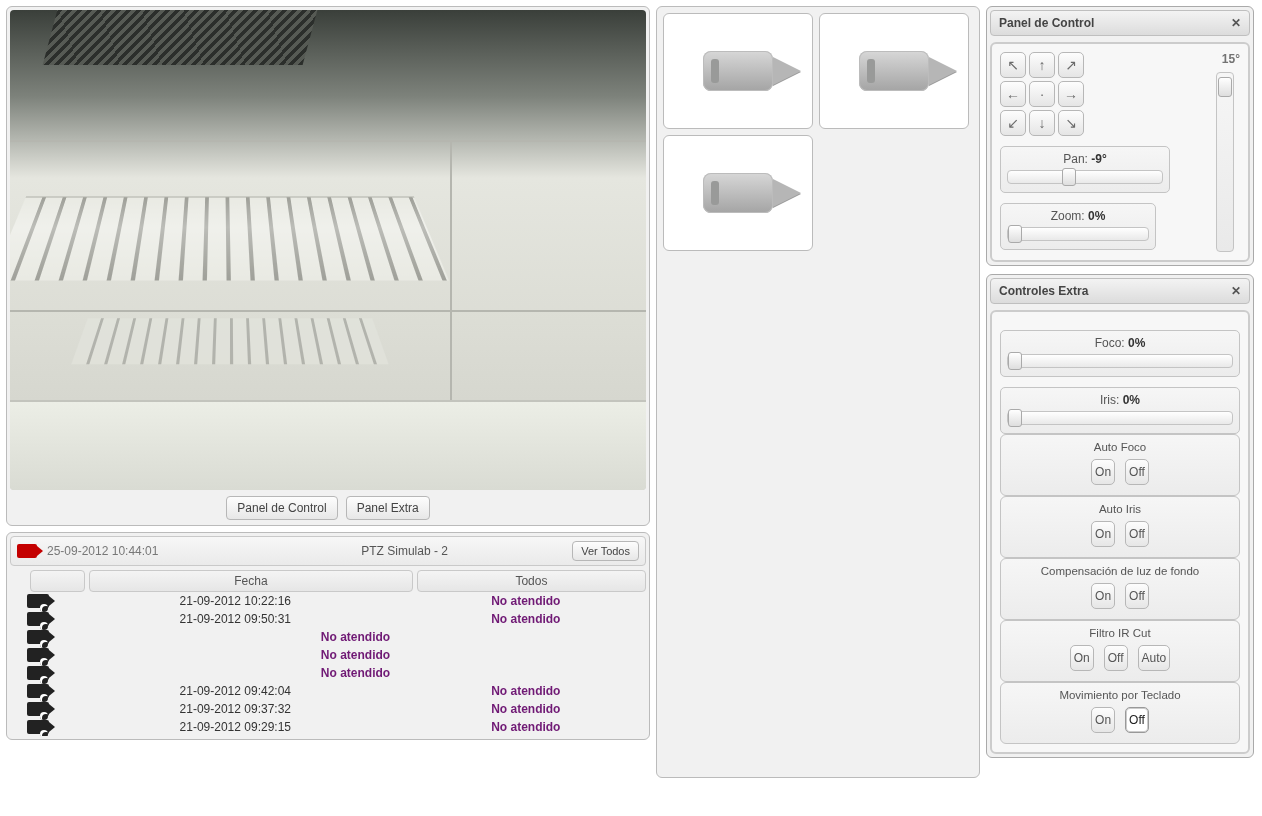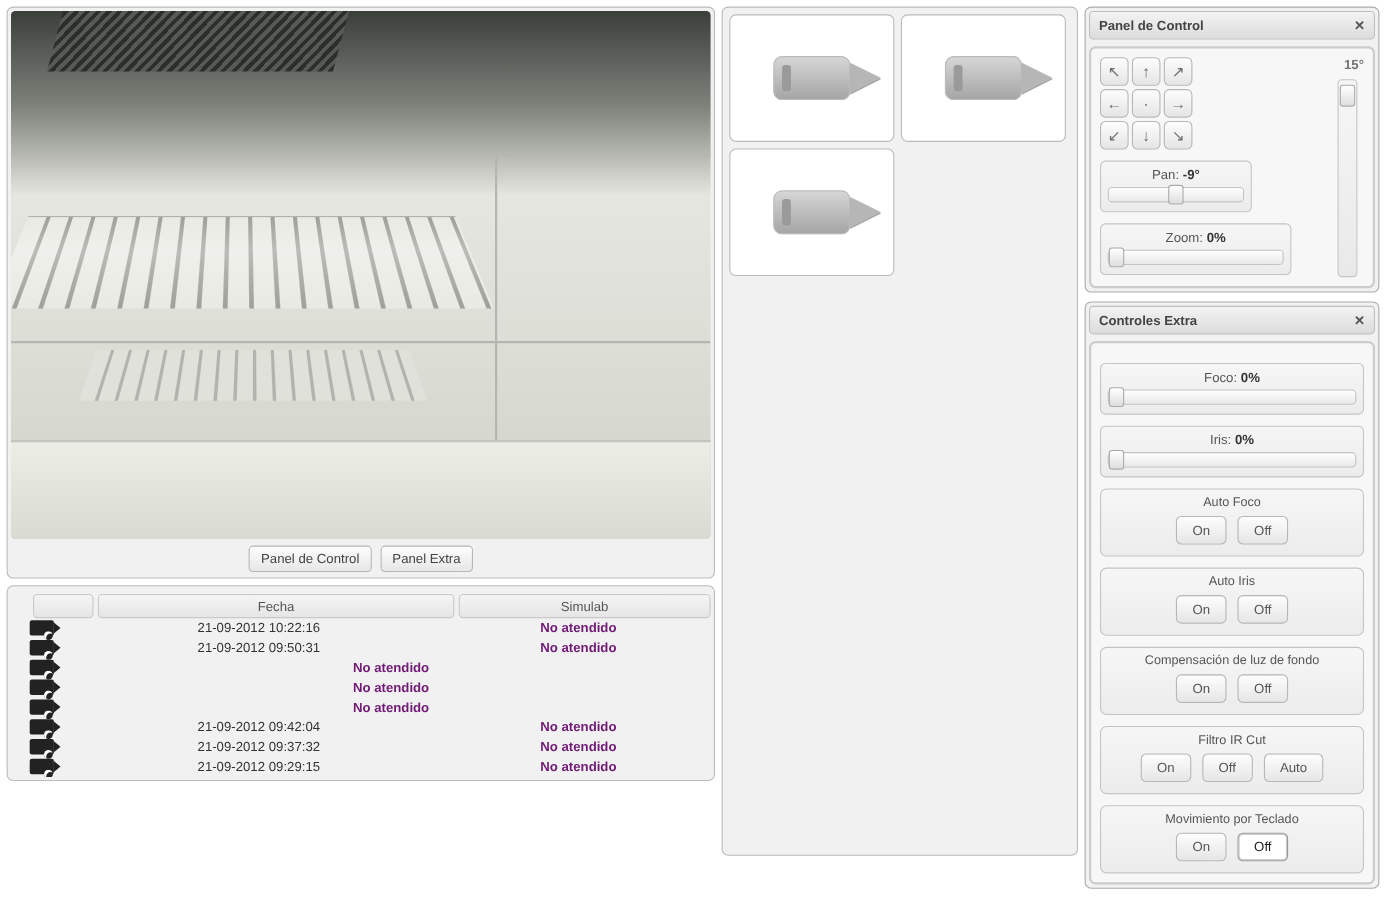--- a/index.html
+++ b/index.html
@@ -133,28 +133,28 @@
     background: linear-gradient(#fff,#e9e9e9); position:relative;
   }
   .hslider .handle {
     position:absolute; top:-3px; width:14px; height:18px;
     border:1px solid #aaa; border-radius:3px;
     background: linear-gradient(#fff,#dedede);
   }
   .group {
     border:1px solid #c4c4c4; border-radius:6px;
     background:linear-gradient(#f6f6f6,#ececec);
-    margin-top:10px; padding:6px 8px 10px 8px;
+    padding:6px 8px 10px 8px;
   }
   .group .gtitle { text-align:center; color:#555; margin-bottom:6px; font-size:11.5px; }
   .group .grow { display:flex; justify-content:center; gap:10px; }
   .tog {
     border:1px solid #b7b7b7; border-radius:5px;
     background:linear-gradient(#fdfdfd,#e6e6e6);
-    padding:5px 14px; cursor:pointer; color:#555;
+    padding:5px 3px; cursor:pointer; color:#555;
   }
   .tog.active { background:#fff; color:#222; border-color:#999; box-shadow: inset 0 0 0 1px #ccc; }
 
   
   .cam-glyph, .cam-glyph-red, .cam-glyph-thumb {
     display:inline-block; position:relative;
   }
   .cam-glyph { width:22px; height:14px; background:#222; border-radius:2px; }
   .cam-glyph::after {
     content:""; position:absolute; right:-6px; top:2px;
@@ -203,24 +203,32 @@
         <div class="light2"></div>
         <div class="wall"></div>
       </div>
       <div class="panel-toggle-row">
         <div class="btn">Panel de Control</div>
         <div class="btn">Panel Extra</div>
       </div>
     </div>
 
     <div class="events-box">
+      <div class="events-header">
+        <span class="cam-ic">
+            <span class="cam-glyph-red"></span>
+          </span>
+        <span class="ts">25-09-2012 10:44:01</span>
+        <span class="title">PTZ Simulab - 2</span>
+        <span class="btn">Ver Todos</span>
+      </div>
       <div class="event-cols">
         <div class="colh c-ic"></div>
         <div class="colh c-dt">Fecha</div>
-        <div class="colh c-st">Simulab</div>
+        <div class="colh c-st">Todos</div>
       </div>
       <div class="event-rows" id="event-rows">
           <div class="event-row">
             <span class="c-ic">
               <span class="cam-glyph">
                 <span class="dot"></span>
               </span>
             </span>
             <span class="c-dt">21-09-2012 10:22:16</span>
             <span class="c-st">No atendido</span>
@@ -315,29 +323,29 @@
               <div class="arrow-btn">↖</div>
               <div class="arrow-btn">↑</div>
               <div class="arrow-btn">↗</div>
               <div class="arrow-btn">←</div>
               <div class="arrow-btn">·</div>
               <div class="arrow-btn">→</div>
               <div class="arrow-btn">↙</div>
               <div class="arrow-btn">↓</div>
               <div class="arrow-btn">↘</div>
             </div>
-            <div class="slider-block" style="width:138px">
+            <div class="slider-block" style="width:170px">
               <div class="slider-label">
                 <span>Pan: </span><b>-9°</b>
               </div>
               <div class="hslider">
                 <div class="handle" id="pan-handle" style="left: 54px;"></div>
               </div>
             </div>
-            <div class="slider-block" style="width:174px">
+            <div class="slider-block" style="width:156px">
               <div class="slider-label">
                 <span>Zoom: </span><b>0%</b>
               </div>
               <div class="hslider">
                 <div class="handle" id="zoom-handle" style="left: 0px;"></div>
               </div>
             </div>
           </div>
           <div class="ptz-right">
             <div class="tilt-label">15°</div>

